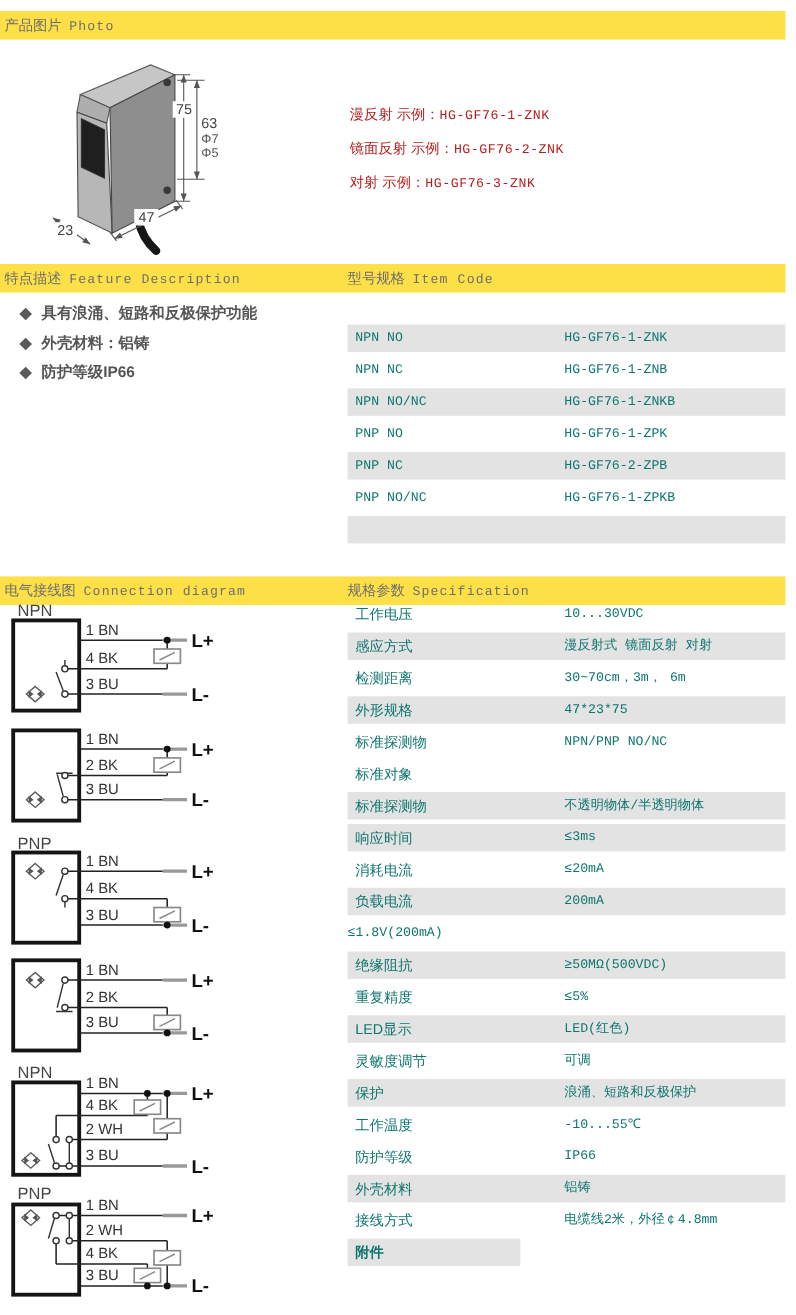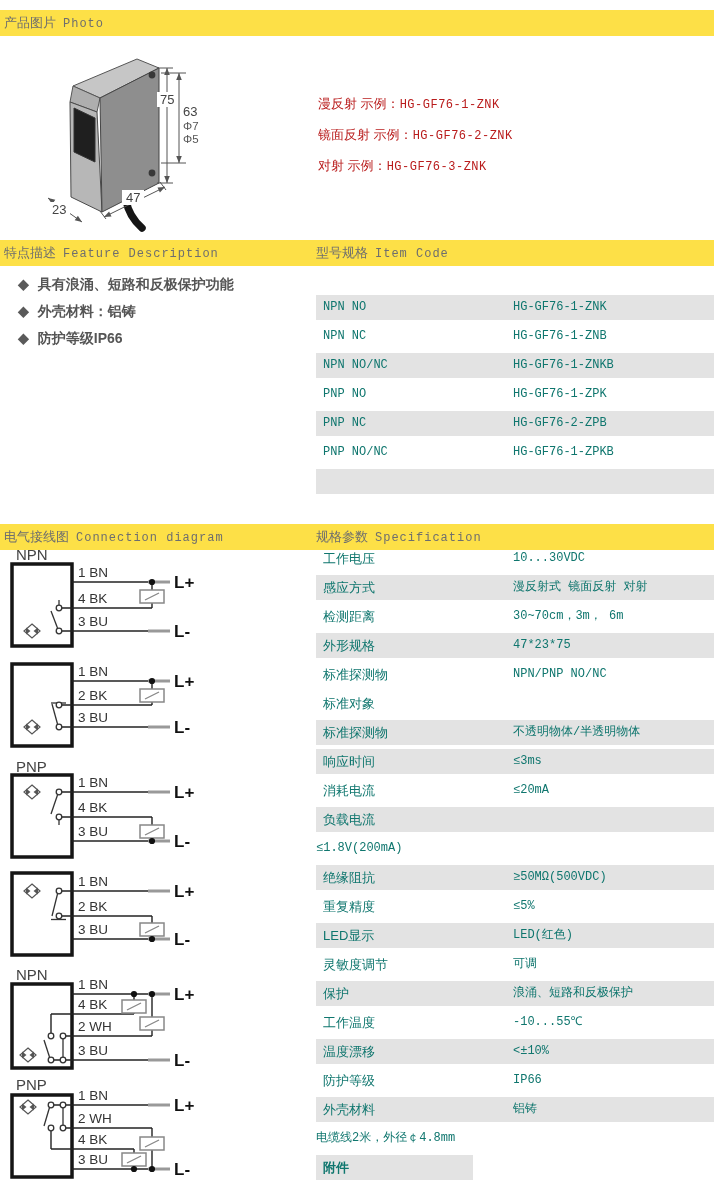--- a/index.html
+++ b/index.html
@@ -361,20 +361,21 @@
     <div class="trow g">
         <span class="c1">响应时间</span>
         <span class="c2">≤3ms</span>
       </div>
     <div class="trow">
         <span class="c1">消耗电流</span>
         <span class="c2">≤20mA</span>
       </div>
     <div class="trow g">
         <span class="c1">负载电流</span>
+        <span class="c2">200mA</span>
       </div>
     <div class="trow">
         <span class="c2">≤1.8V(200mA)</span>
       </div>
     <div class="trow g">
         <span class="c1">绝缘阻抗</span>
         <span class="c2">≥50MΩ(500VDC)</span>
       </div>
     <div class="trow">
         <span class="c1">重复精度</span>
@@ -389,33 +390,30 @@
         <span class="c2">可调</span>
       </div>
     <div class="trow g">
         <span class="c1">保护</span>
         <span class="c2">浪涌、短路和反极保护</span>
       </div>
     <div class="trow">
         <span class="c1">工作温度</span>
         <span class="c2">-10...55℃</span>
       </div>
-    <div class="trow g">
-        <span class="c1">温度漂移</span>
-        <span class="c2">&lt;±10%</span>
-      </div>
     <div class="trow">
         <span class="c1">防护等级</span>
         <span class="c2">IP66</span>
       </div>
     <div class="trow g">
         <span class="c1">外壳材料</span>
         <span class="c2">铝铸</span>
       </div>
     <div class="trow">
+        <span class="c1">接线方式</span>
         <span class="c2">电缆线2米，外径￠4.8mm</span>
       </div>
     <div class="trow gl">
         <span class="c1">附件</span>
         <span class="c2"></span>
       </div>
   </div>
 
 </div>
 

